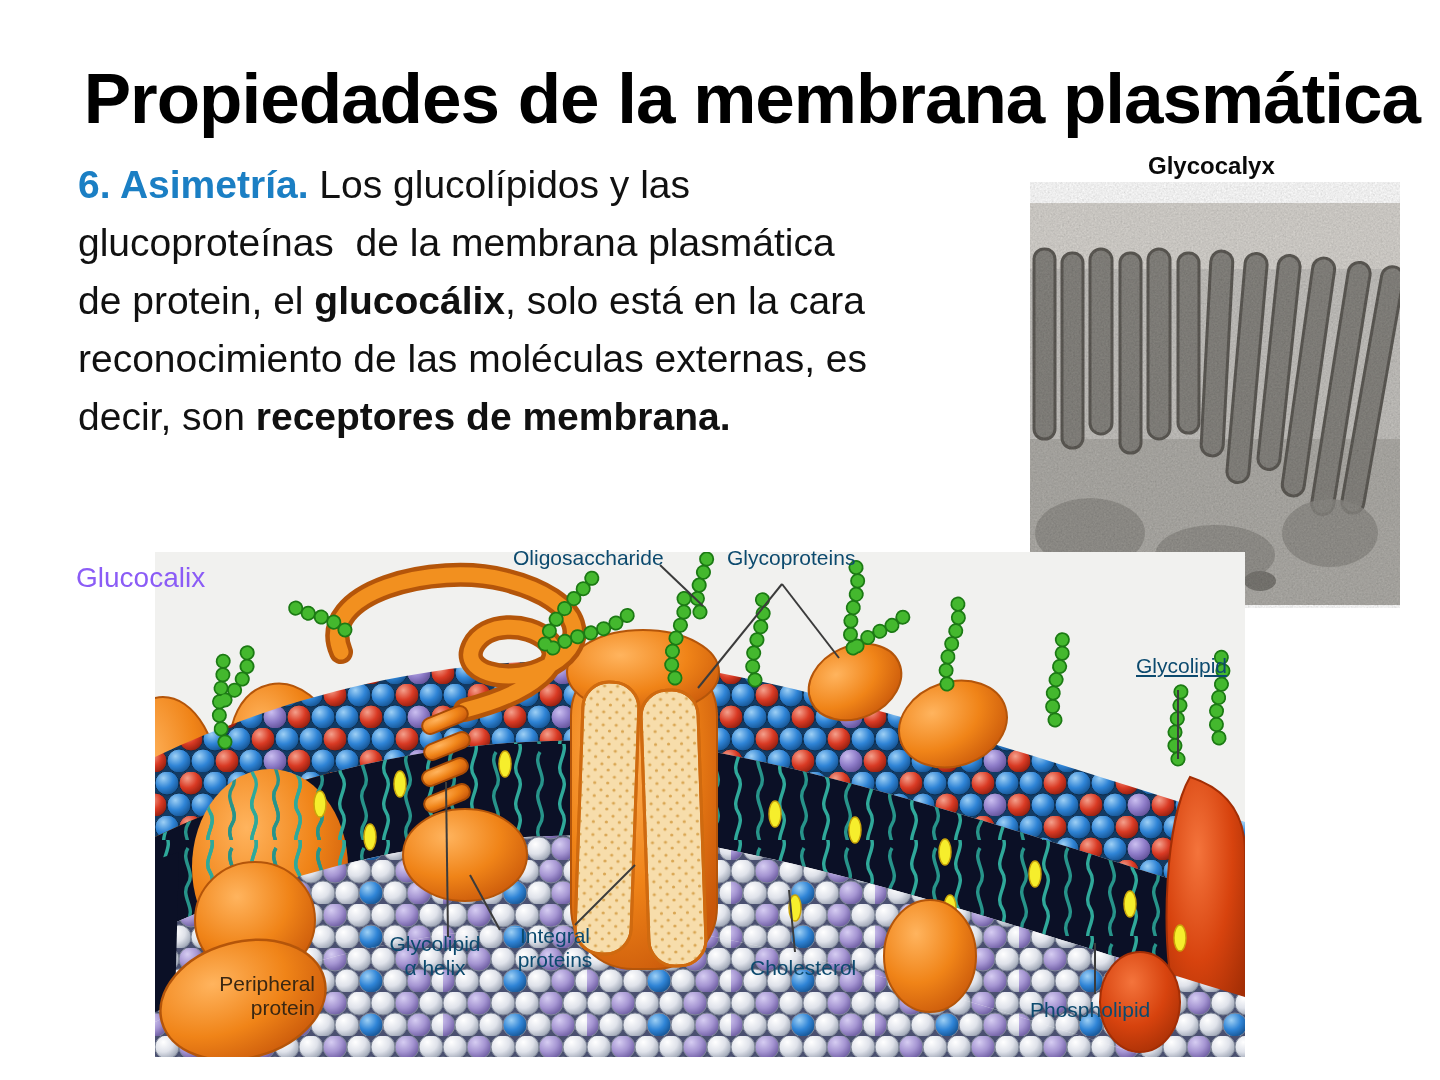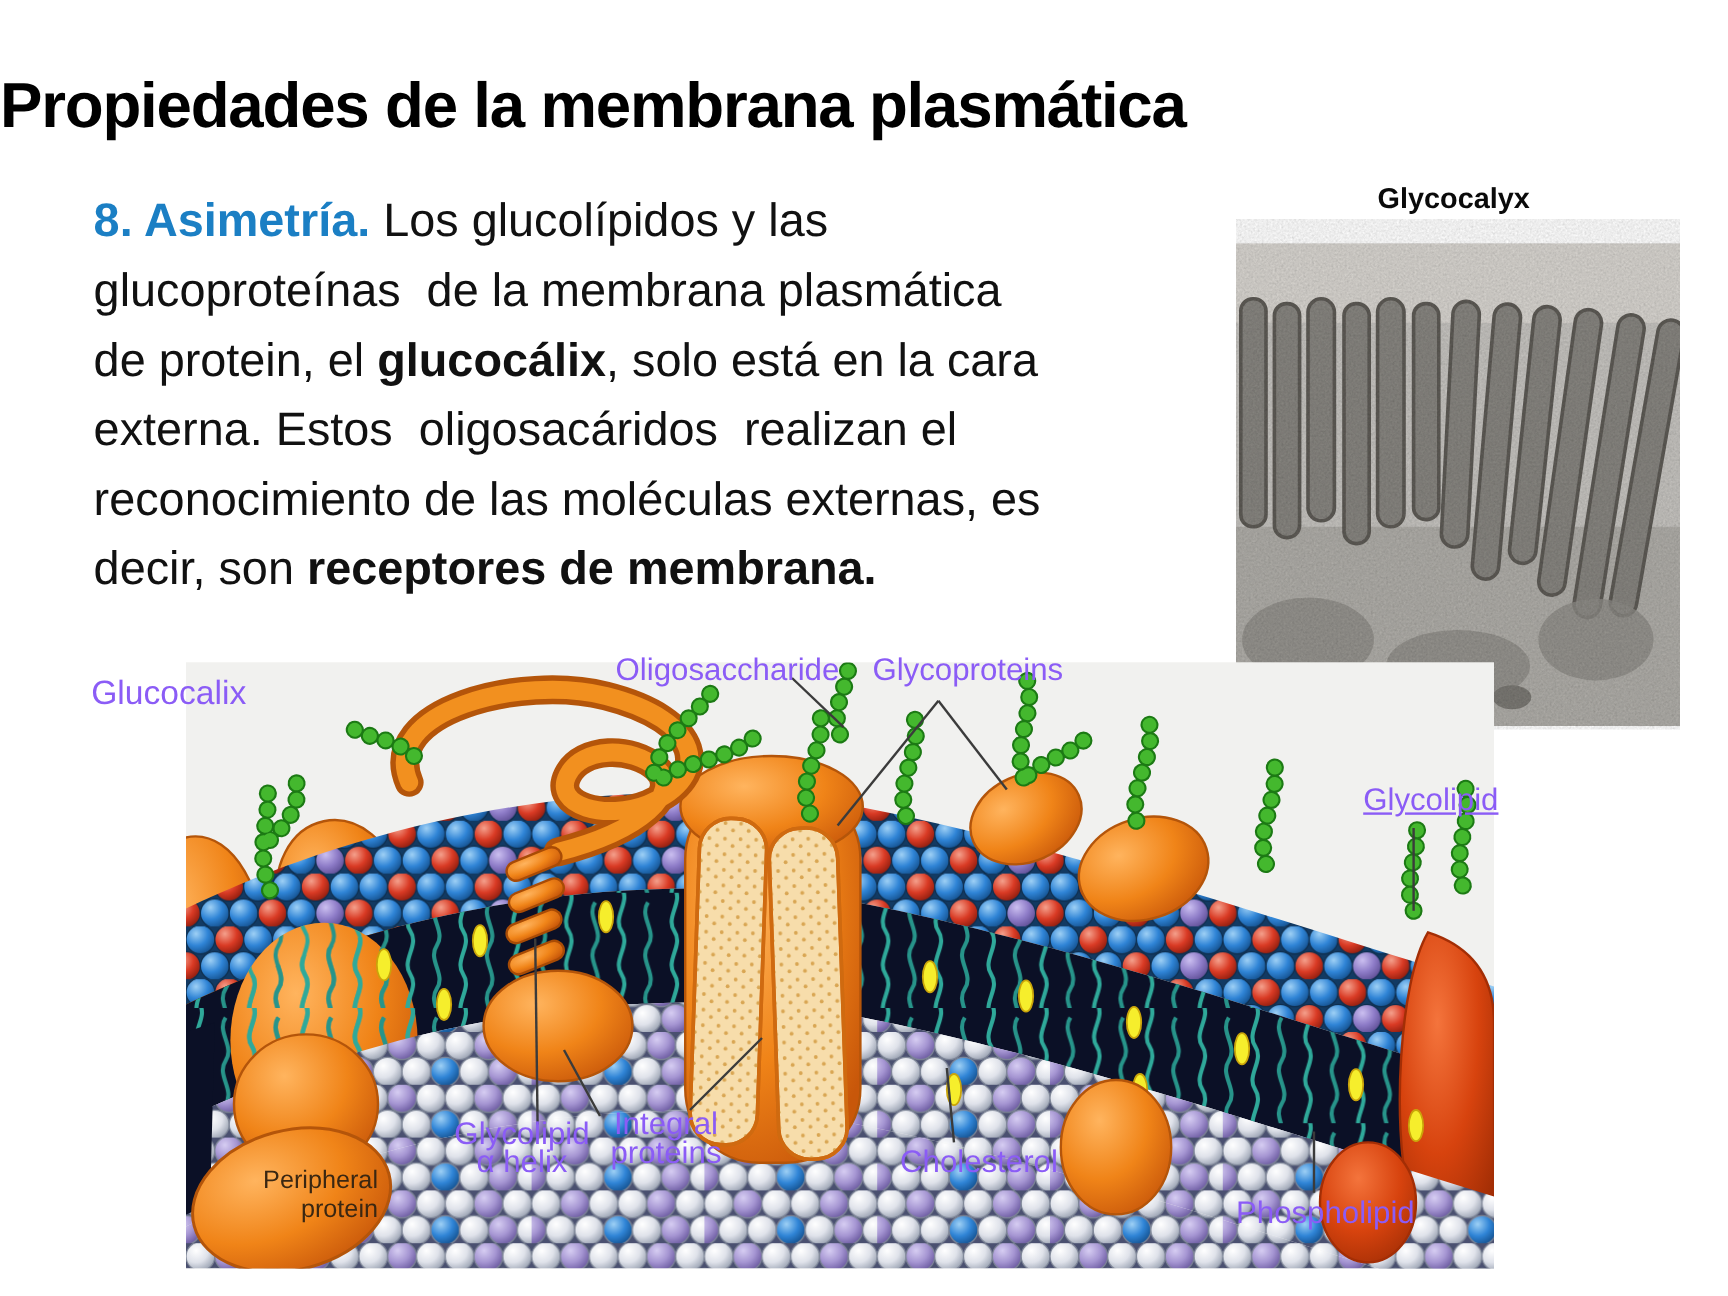--- a/index.html
+++ b/index.html
@@ -1,49 +1,48 @@
 <!DOCTYPE html>
 <html><head>
 <meta charset="utf-8">
 <style>
   html,body{margin:0;padding:0;}
   body{width:1440px;height:1080px;position:relative;background:#ffffff;overflow:hidden;
        font-family:"Liberation Sans", sans-serif;}
   .abs{position:absolute;}
   
-  #title{left:0;top:58px;width:1420px;text-align:left;font-size:53px;font-weight:bold;
+  #title{left:0;top:58px;width:1420px;text-align:right;font-size:71px;font-weight:bold;
          color:#000;letter-spacing:-1px;}
   
   #para{left:78px;top:156px;width:930px;font-size:39px;color:#111;}
   .pline{height:58px;line-height:58px;white-space:pre;}
   .seg-accent{color:#1b7fc4;font-weight:bold;}
   .seg-b{font-weight:bold;}
   
   #emfig{left:1030px;top:148px;width:370px;height:460px;text-decoration:underline;}
   #em-label{position:absolute;left:118px;top:4px;font-size:24px;font-weight:bold;color:#0a0a0a;}
   
   #glucocalix{left:76px;top:562px;font-size:28px;color:#8b5cf6;z-index:5;}
   
   #diagram{left:155px;top:552px;width:1090px;height:505px;background:#f1f1ef;}
-  .dlab{position:absolute;font-size:26px;color:#8b5cf6;line-height:24px;z-index:4;}
+  .dlab{position:absolute;font-size:21px;color:#0c4a6e;line-height:24px;z-index:4;}
   .center{text-align:center;}
   #lab-peripheral{color:#3a2712;font-size:21px;text-align:right;}
 </style>
 </head>
 <body>
 
 <div>
 
   <div id="title" class="abs">Propiedades de la membrana plasmática</div>
 
   <div id="para" class="abs">
-      <div class="pline"><span class="seg-accent">8. Asimetría.</span><span class="seg-n"> Los glucolípidos y las</span></div>
+      <div class="pline"><span class="seg-accent">6. Asimetría.</span><span class="seg-n"> Los glucolípidos y las</span></div>
       <div class="pline"><span class="seg-n">glucoproteínas  de la membrana plasmática</span></div>
       <div class="pline"><span class="seg-n">de protein, el </span><span class="seg-b">glucocálix</span><span class="seg-n">, solo está en la cara</span></div>
-      <div class="pline"><span class="seg-n">externa. Estos  oligosacáridos  realizan el</span></div>
       <div class="pline"><span class="seg-n">reconocimiento de las moléculas externas, es</span></div>
       <div class="pline"><span class="seg-n">decir, son </span><span class="seg-b">receptores de membrana.</span></div>
     </div>
 
   <div id="emfig" class="abs">
     <div id="em-label">Glycocalyx</div>
     <svg width="370" height="460" viewBox="0 0 370 460">
       <defs>
         <marker id="arrHead" markerWidth="10" markerHeight="10" refX="7" refY="4" orient="auto">
           <path d="M0,0 L8,4 L0,8 Z" fill="#0a0a0a"></path>

